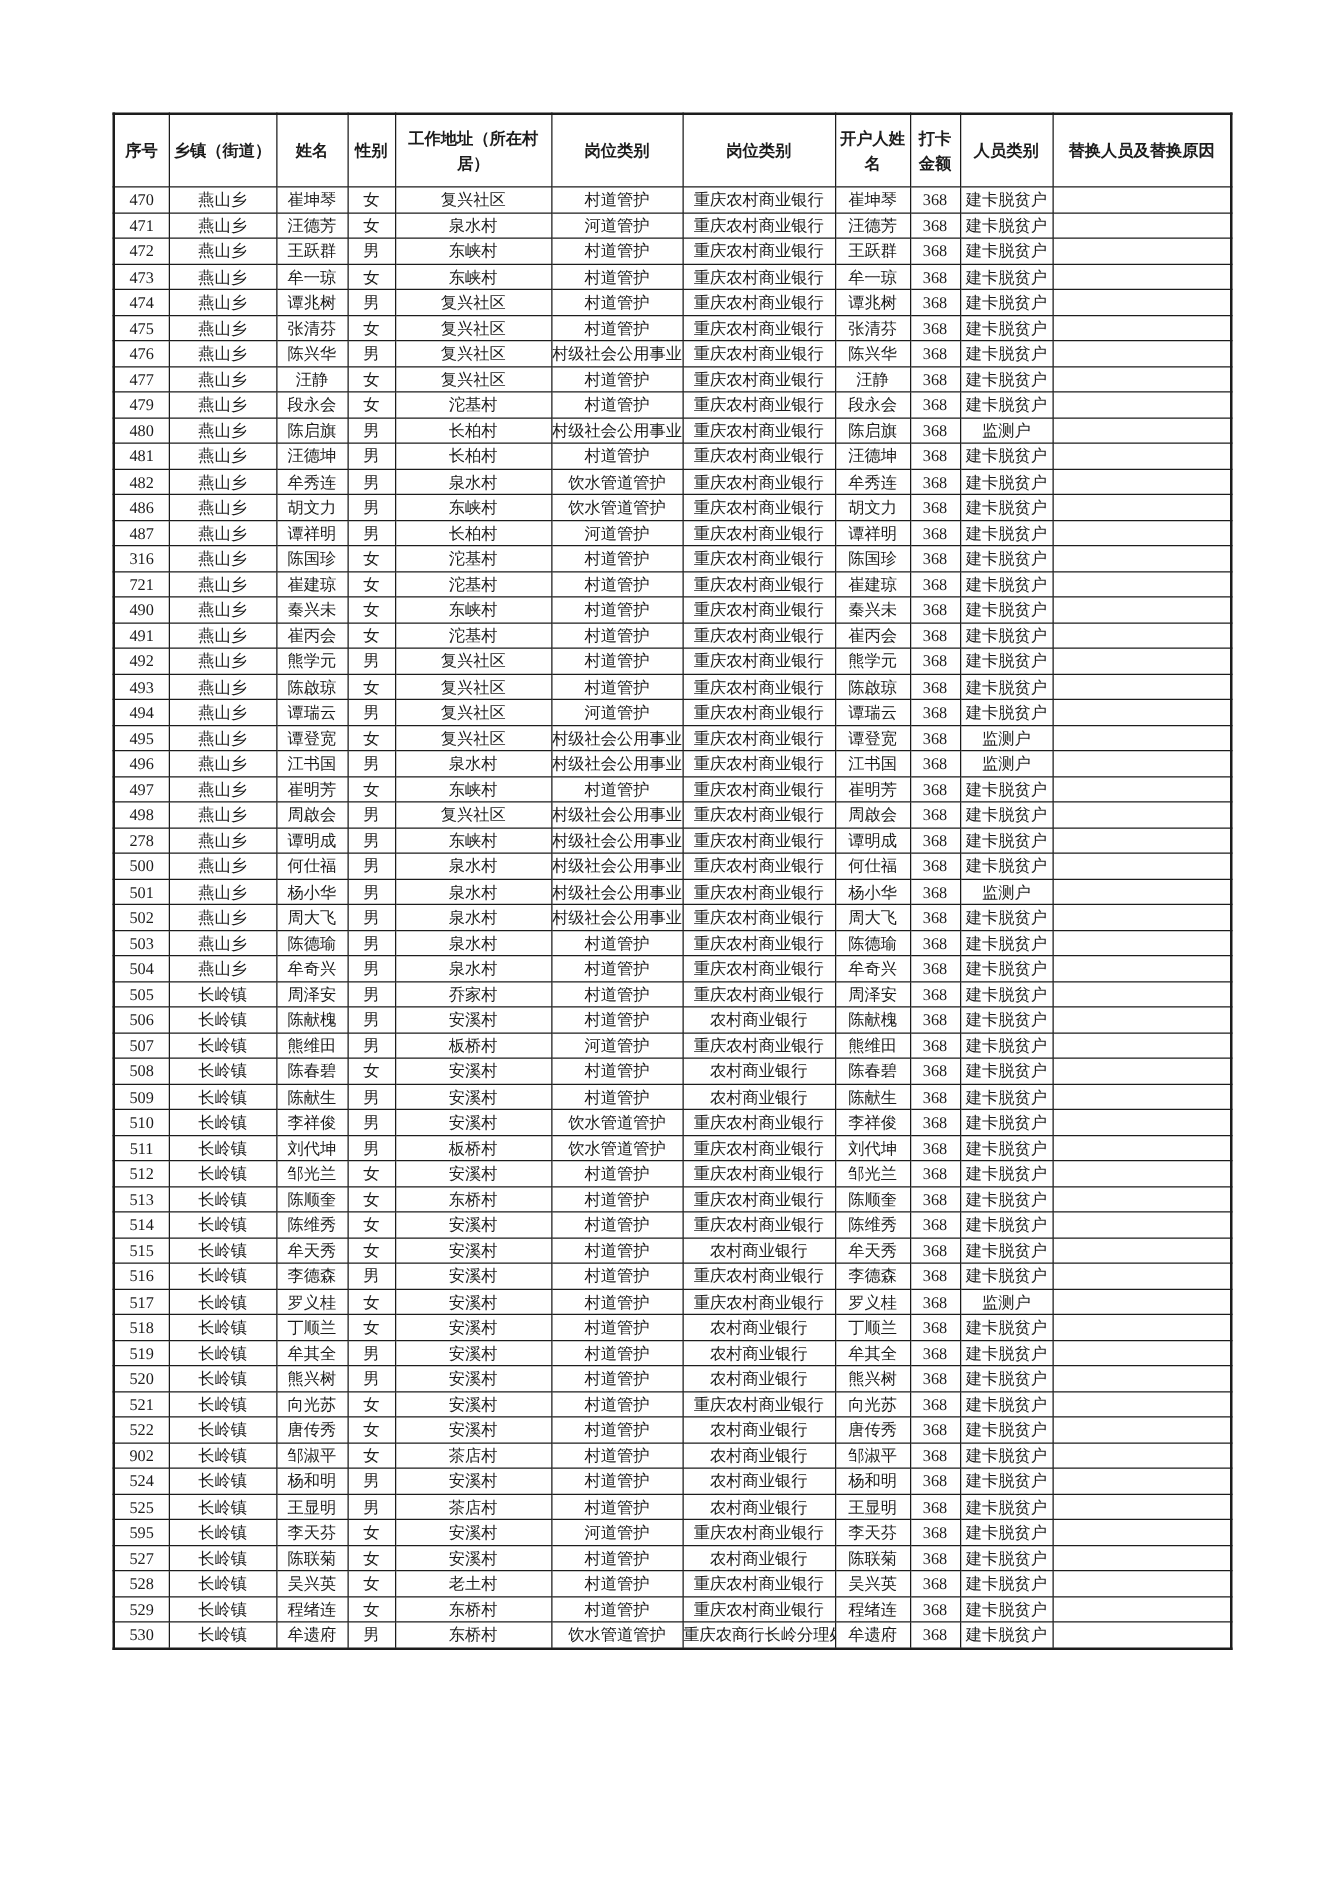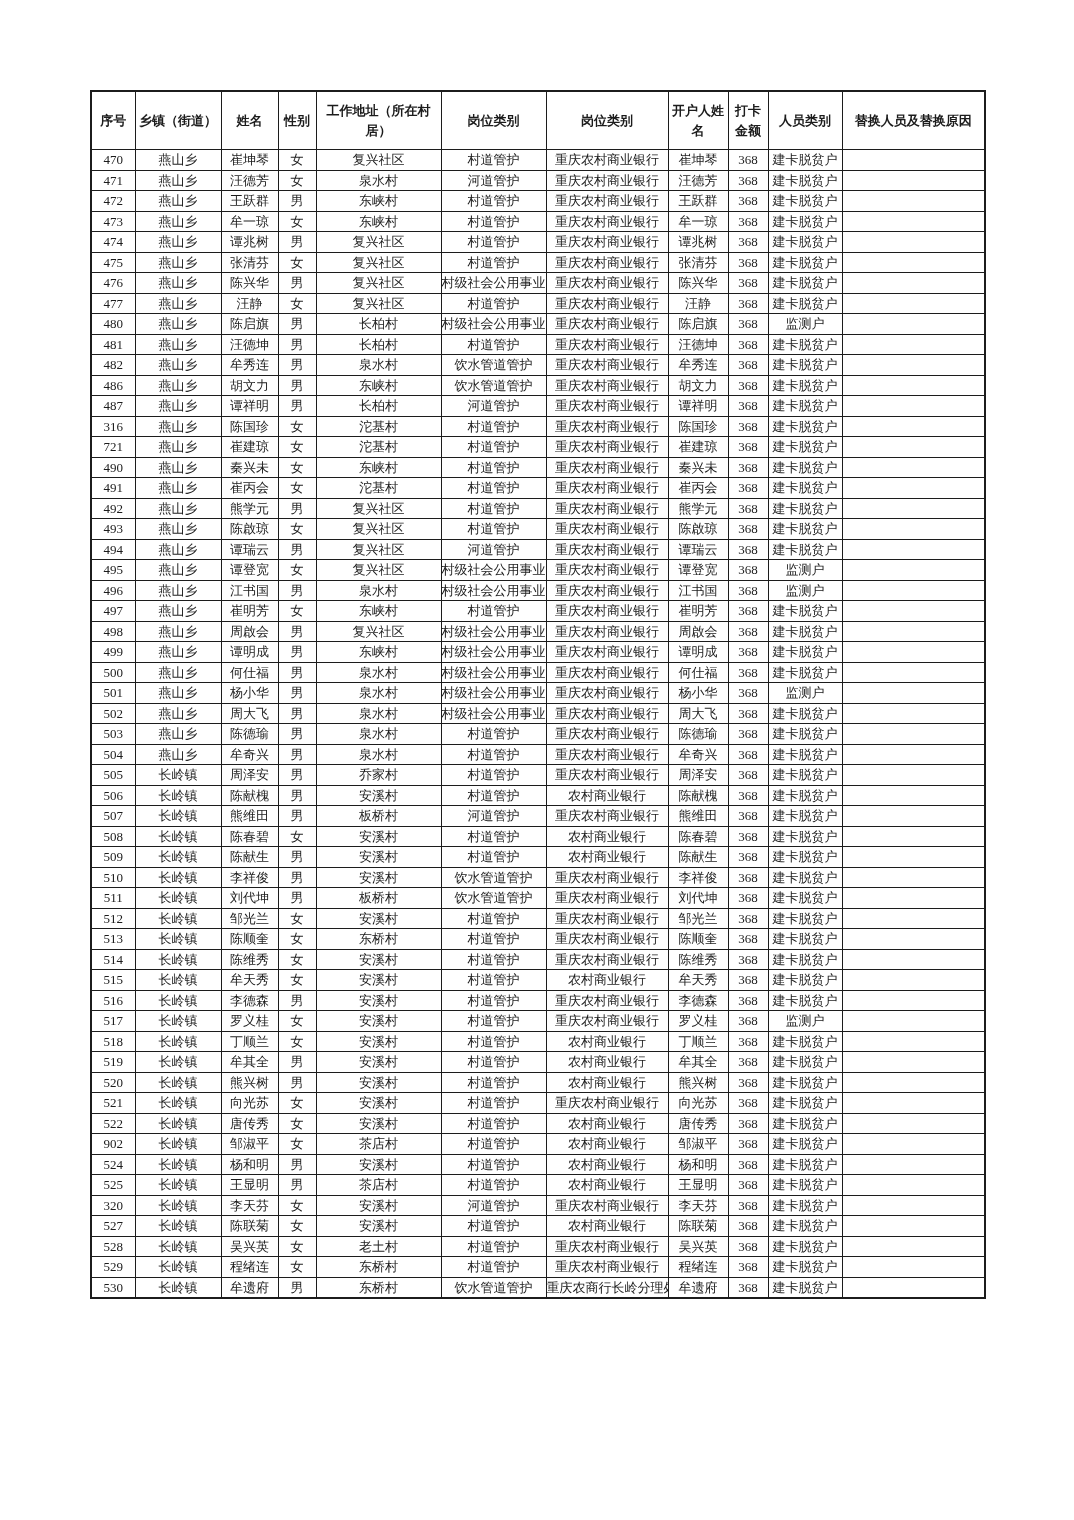--- a/index.html
+++ b/index.html
@@ -175,20 +175,33 @@
           <td>女</td>
           <td>复兴社区</td>
           <td>村道管护</td>
           <td>重庆农村商业银行</td>
           <td>汪静</td>
           <td>368</td>
           <td>建卡脱贫户</td>
           <td></td>
         </tr>
         <tr>
+          <td>479</td>
+          <td>燕山乡</td>
+          <td>段永会</td>
+          <td>女</td>
+          <td>沱基村</td>
+          <td>村道管护</td>
+          <td>重庆农村商业银行</td>
+          <td>段永会</td>
+          <td>368</td>
+          <td>建卡脱贫户</td>
+          <td></td>
+        </tr>
+        <tr>
           <td>480</td>
           <td>燕山乡</td>
           <td>陈启旗</td>
           <td>男</td>
           <td>长柏村</td>
           <td>村级社会公用事业</td>
           <td>重庆农村商业银行</td>
           <td>陈启旗</td>
           <td>368</td>
           <td>监测户</td>
@@ -383,21 +396,21 @@
           <td>男</td>
           <td>复兴社区</td>
           <td>村级社会公用事业</td>
           <td>重庆农村商业银行</td>
           <td>周啟会</td>
           <td>368</td>
           <td>建卡脱贫户</td>
           <td></td>
         </tr>
         <tr>
-          <td>499</td>
+          <td>278</td>
           <td>燕山乡</td>
           <td>谭明成</td>
           <td>男</td>
           <td>东峡村</td>
           <td>村级社会公用事业</td>
           <td>重庆农村商业银行</td>
           <td>谭明成</td>
           <td>368</td>
           <td>建卡脱贫户</td>
           <td></td>
@@ -734,21 +747,21 @@
           <td>男</td>
           <td>茶店村</td>
           <td>村道管护</td>
           <td>农村商业银行</td>
           <td>王显明</td>
           <td>368</td>
           <td>建卡脱贫户</td>
           <td></td>
         </tr>
         <tr>
-          <td>320</td>
+          <td>595</td>
           <td>长岭镇</td>
           <td>李天芬</td>
           <td>女</td>
           <td>安溪村</td>
           <td>河道管护</td>
           <td>重庆农村商业银行</td>
           <td>李天芬</td>
           <td>368</td>
           <td>建卡脱贫户</td>
           <td></td>

